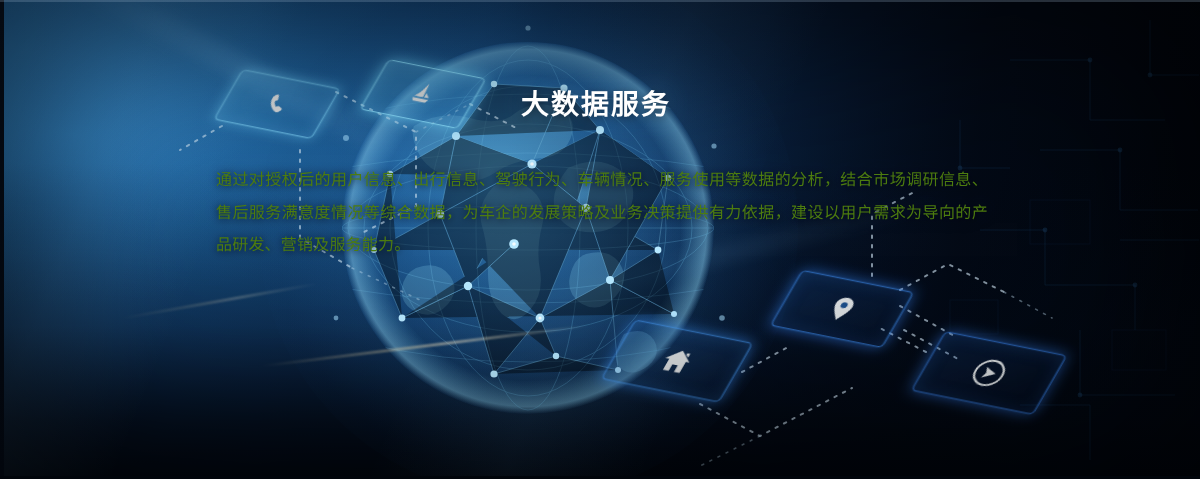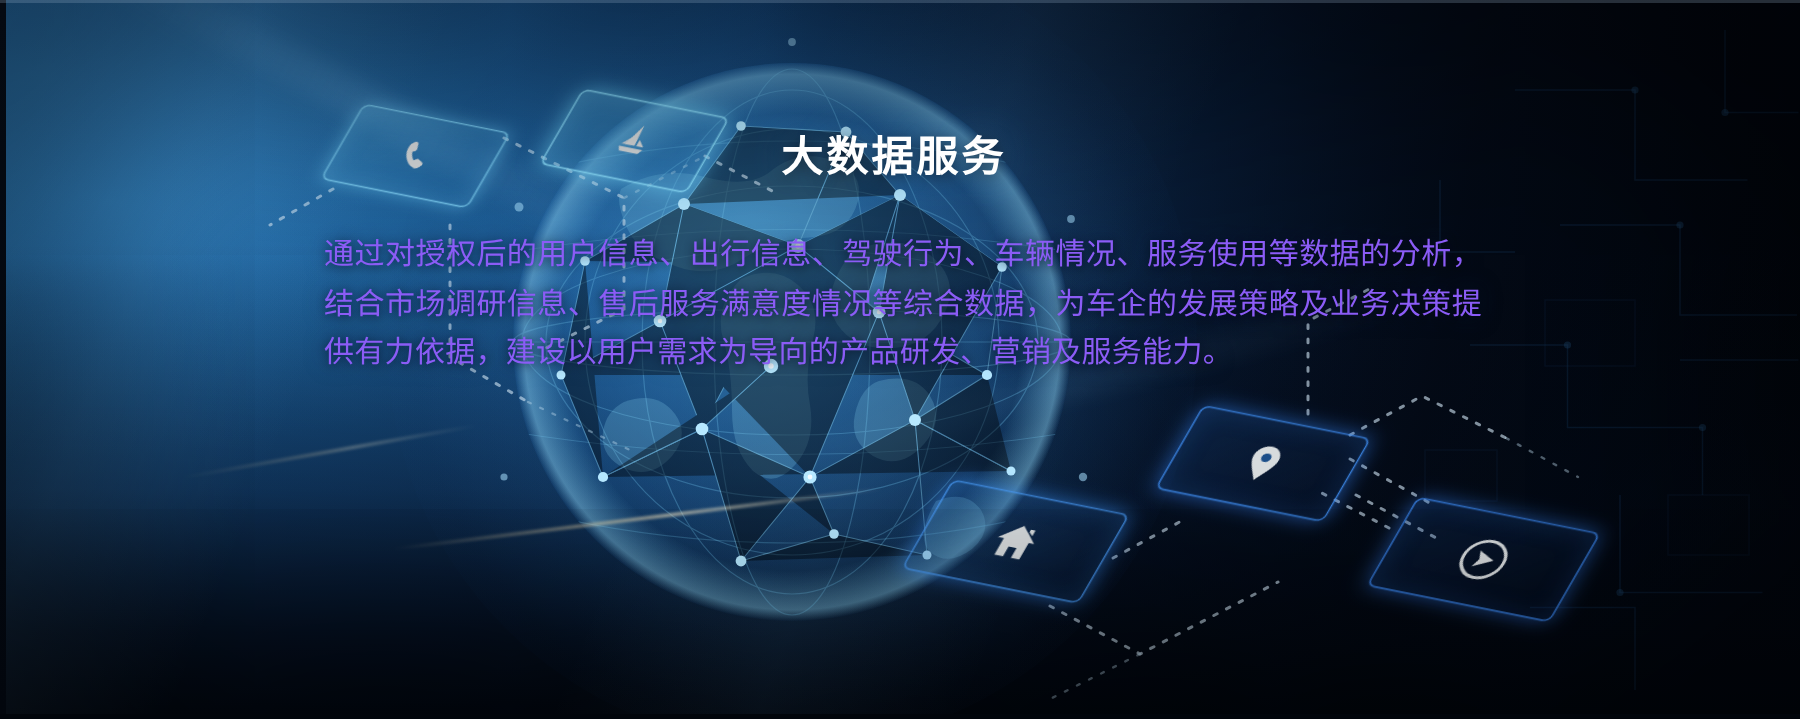--- a/index.html
+++ b/index.html
@@ -191,24 +191,24 @@
     font-size: 28px;
     font-weight: bold;
     letter-spacing: 2px;
     text-shadow: 0 2px 10px rgba(0,0,0,0.55), 0 0 22px rgba(110,185,245,0.35);
   }
   .title-inner { display: inline-block; transform: translateX(-4px); }
 
   .paragraph {
     position: absolute;
     left: 216px;
-    top: 134px;
+    top: 148px;
     width: 772px;
-    color: #8b5cf6;
-    font-size: 20px;
+    color: #4d7c0f;
+    font-size: 16px;
     line-height: 32.6px;
     text-align: justify;
     text-justify: inter-ideograph;
     letter-spacing: 0.2px;
     text-shadow: 0 1px 6px rgba(0,0,0,0.55), 0 0 14px rgba(10,40,80,0.6);
   }
 </style>
 </head>
 <body>
 

